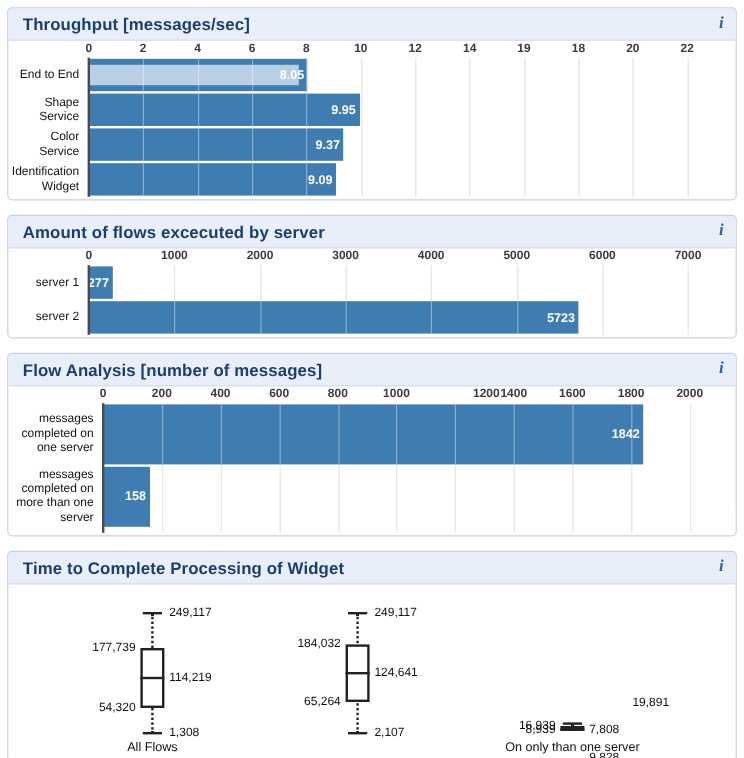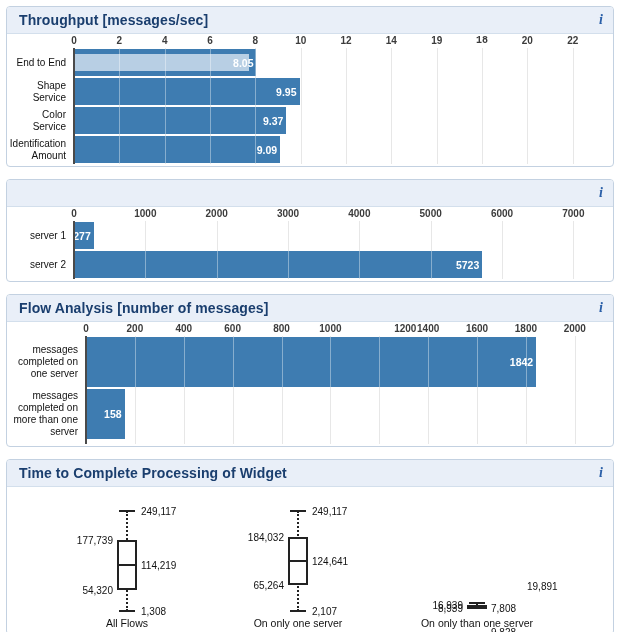--- a/index.html
+++ b/index.html
@@ -56,21 +56,21 @@
           <div class="grid-over" style="left: 226.695px; top: 14px; height: 116px;"></div>
           <div class="tick-label" style="left: 272.034px; top: 1px;">12</div>
           <div class="grid-under" style="left: 272.034px; top: 14px; height: 116px;"></div>
           <div class="grid-over" style="left: 272.034px; top: 14px; height: 116px;"></div>
           <div class="tick-label" style="left: 317.373px; top: 1px;">14</div>
           <div class="grid-under" style="left: 317.373px; top: 14px; height: 116px;"></div>
           <div class="grid-over" style="left: 317.373px; top: 14px; height: 116px;"></div>
           <div class="tick-label" style="left: 362.712px; top: 1px;">19</div>
           <div class="grid-under" style="left: 362.712px; top: 14px; height: 116px;"></div>
           <div class="grid-over" style="left: 362.712px; top: 14px; height: 116px;"></div>
-          <div class="tick-label" style="left: 408.051px; top: 1px; font-family: Liberation Mono, monospace;">18</div>
+          <div class="tick-label" style="left: 408.051px; top: 1px;">18</div>
           <div class="grid-under" style="left: 408.051px; top: 14px; height: 116px;"></div>
           <div class="grid-over" style="left: 408.051px; top: 14px; height: 116px;"></div>
           <div class="tick-label" style="left: 453.39px; top: 1px;">20</div>
           <div class="grid-under" style="left: 453.39px; top: 14px; height: 116px;"></div>
           <div class="grid-over" style="left: 453.39px; top: 14px; height: 116px;"></div>
           <div class="tick-label" style="left: 498.729px; top: 1px;">22</div>
           <div class="grid-under" style="left: 498.729px; top: 14px; height: 116px;"></div>
           <div class="grid-over" style="left: 498.729px; top: 14px; height: 116px;"></div>
           <div class="bar" style="left: 0px; top: 15px; width: 182.489px; height: 27px;">
             <div class="bar-inner" style="top: 5px; bottom: 5px; width: 174.555px;"></div>
@@ -83,26 +83,27 @@
             <div class="bar-value" style="">9.37</div>
           </div>
           <div class="bar" style="left: 0px; top: 102px; width: 206.066px; height: 27px;">
             <div class="bar-value" style="">9.09</div>
           </div>
         </div>
         <div class="cat-label" style="left: 0px; width: 59px; top: 28.5px;">End to End</div>
         <div class="cat-label" style="left: 0px; width: 59px; top: 57.5px;">Shape Service</div>
         <div class="cat-label" style="left: 0px; width: 59px; top: 86.5px;">Color Service</div>
         <div class="cat-label" style="left: 0px; width: 59px; top: 115.5px;">Identification
-Amount</div>
-      </div>
-  </section>
-
-  <section class="panel">
-    <header class="panel-header">
+Widget</div>
+      </div>
+  </section>
+
+  <section class="panel">
+    <header class="panel-header">
+      <h2 class="panel-title">Amount of flows excecuted by server</h2>
       <span class="info-icon">i</span>
     </header>
     <div class="chart-body" id="chart-1" style="height: 74px;">
         <div class="" style="position: absolute; left: 67px; top: 0px; width: 535px; height: 74px;">
           <div class="tick-label" style="left: 0px; top: 1px;">0</div>
           <div class="axis-line" style="left: -1px; top: 14px; height: 58px;"></div>
           <div class="tick-label" style="left: 71.3333px; top: 1px;">1000</div>
           <div class="grid-under" style="left: 71.3333px; top: 14px; height: 58px;"></div>
           <div class="grid-over" style="left: 71.3333px; top: 14px; height: 58px;"></div>
           <div class="tick-label" style="left: 142.667px; top: 1px;">2000</div>
@@ -211,21 +212,20 @@
         <div class="bp-whisker" style="left: 290px; top: 23.9813px; height: 99.6685px;"></div>
         <div class="bp-cap" style="left: 283px; top: 22.9813px; width: 16px;"></div>
         <div class="bp-cap" style="left: 283px; top: 122.65px; width: 16px;"></div>
         <div class="bp-box" style="left: 281px; top: 50.2431px; width: 20px; height: 47.9229px;"></div>
         <div class="bp-median" style="left: 281px; top: 73.2074px; width: 20px;"></div>
         <div class="bp-lab left" style="left: 305px; top: 23.9813px;">249,117</div>
         <div class="bp-lab left" style="left: 305px; top: 74.2074px;">124,641</div>
         <div class="bp-lab left" style="left: 305px; top: 123.65px;">2,107</div>
         <div class="bp-lab left" style="left: 0px; width: 277px; top: 50.2431px; text-align: right;">184,032</div>
         <div class="bp-lab left" style="left: 0px; width: 277px; top: 98.166px; text-align: right;">65,264</div>
-        <div class="bp-cat" style="left: 206px; top: 130px;">On only one server</div>
         <div class="bp-whisker" style="left: 469px; top: 116.474px; height: 4.87549px;"></div>
         <div class="bp-cap" style="left: 462px; top: 115.474px; width: 16px;"></div>
         <div class="bp-cap" style="left: 462px; top: 120.349px; width: 16px;"></div>
         <div class="bp-box" style="left: 460px; top: 117.665px; width: 20px; height: 3.228px;"></div>
         <div class="bp-median" style="left: 460px; top: 119.534px; width: 20px;"></div>
         <div class="bp-lab left" style="left: 484px; top: 99px; margin-left: 36px;">19,891</div>
         <div class="bp-lab left" style="left: 484px; top: 120.534px; margin-top: 24px;">9,828</div>
         <div class="bp-lab left" style="left: 484px; top: 121.349px;">7,808</div>
         <div class="bp-lab left" style="left: 0px; width: 456px; top: 117.665px; text-align: right;">16,939</div>
         <div class="bp-lab left" style="left: 0px; width: 456px; top: 120.893px; text-align: right;">8,939</div>

